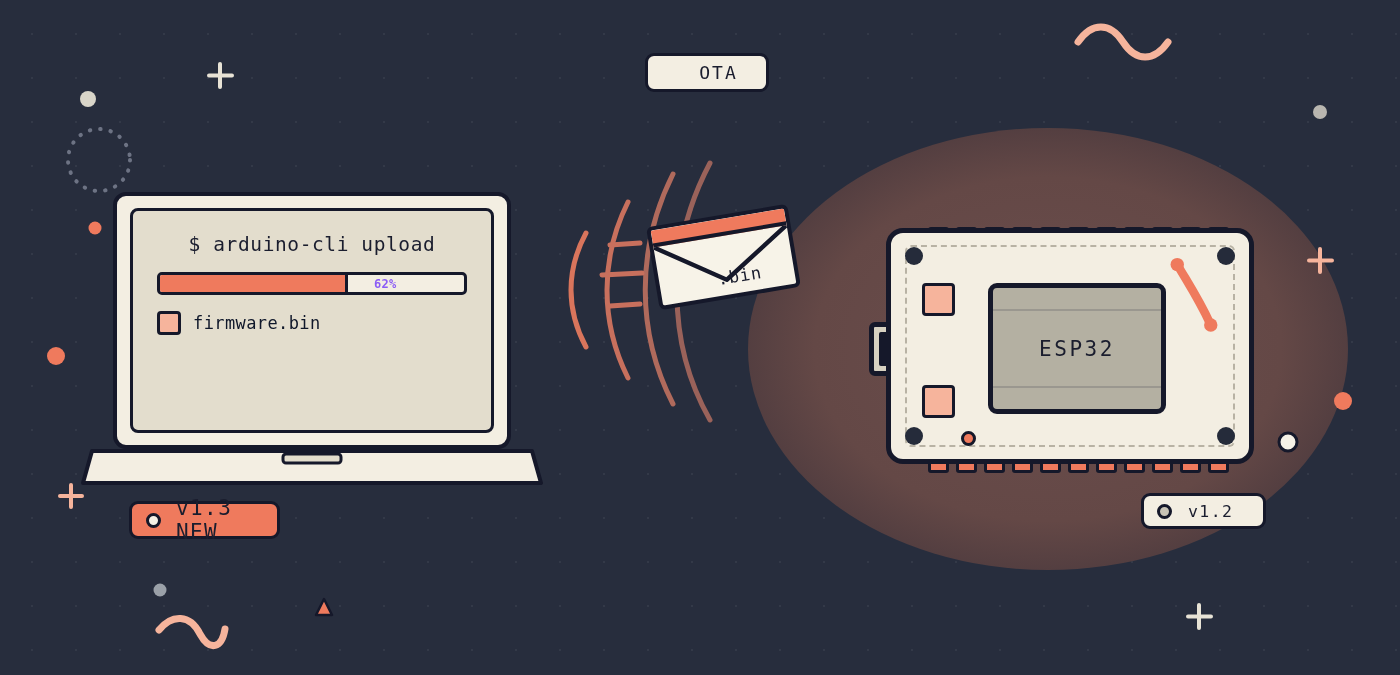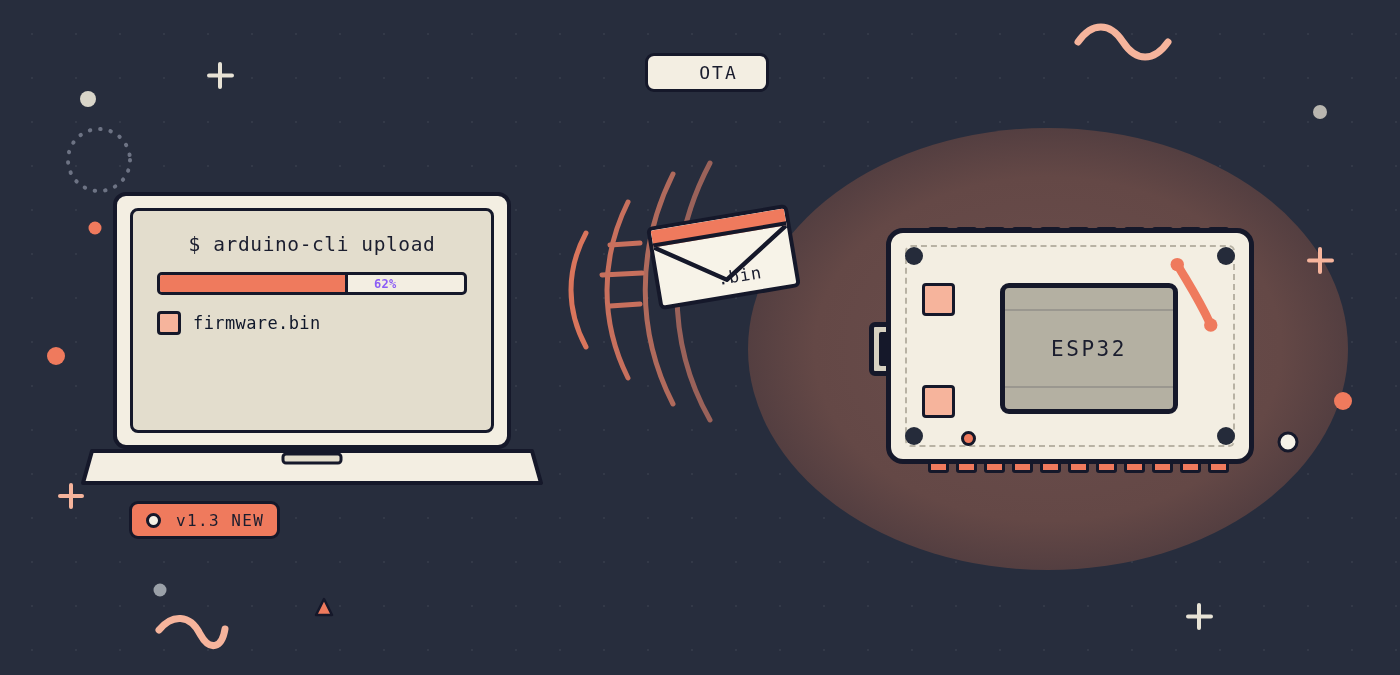--- a/index.html
+++ b/index.html
@@ -123,21 +123,21 @@
     width: 124px; height: 39px;
     background: #f3eee2;
     justify-content: center;
   }
   .badge-v13 {
     left: 129px; top: 501px;
     width: 151px; height: 38px;
     background: #ef7a5d;
     padding-left: 14px;
     gap: 15px;
-    font-size: 16px;
+    font-size: 21px;
     letter-spacing: 1.4px;
   }
   .badge-v12 {
     left: 1141px; top: 493px;
     width: 125px; height: 36px;
     background: #f3eee2;
     padding-left: 13px;
     gap: 16px;
     font-size: 16.5px;
     letter-spacing: 1.4px;
@@ -250,21 +250,20 @@
     left: 988px; top: 283px;
     width: 178px; height: 131px;
     background: #b4b0a2;
     border: 5px solid #15182a;
     border-radius: 9px;
     box-sizing: border-box;
     display: flex;
     align-items: center;
     justify-content: center;
     overflow: hidden;
-    margin-left: 12px;
   }
   .chip-line {
     position: absolute;
     left: 0; right: 0;
     height: 2px;
     background: rgba(21,24,42,0.16);
   }
   .chip-label {
     font-size: 21px;
     letter-spacing: 2.6px;
@@ -432,14 +431,18 @@
 
     <div class="chip">
       <div class="chip-line" style="top:21px"></div>
       <div class="chip-line" style="bottom:21px"></div>
       <div class="chip-label">ESP32</div>
     </div>
 
     <div class="led"></div>
   </div>
 
+  <div class="badge badge-v12">
+    <span class="badge-dot grey"></span>
+    <span>v1.2</span>
+  </div>
 
 </div>
 
 </body></html>

